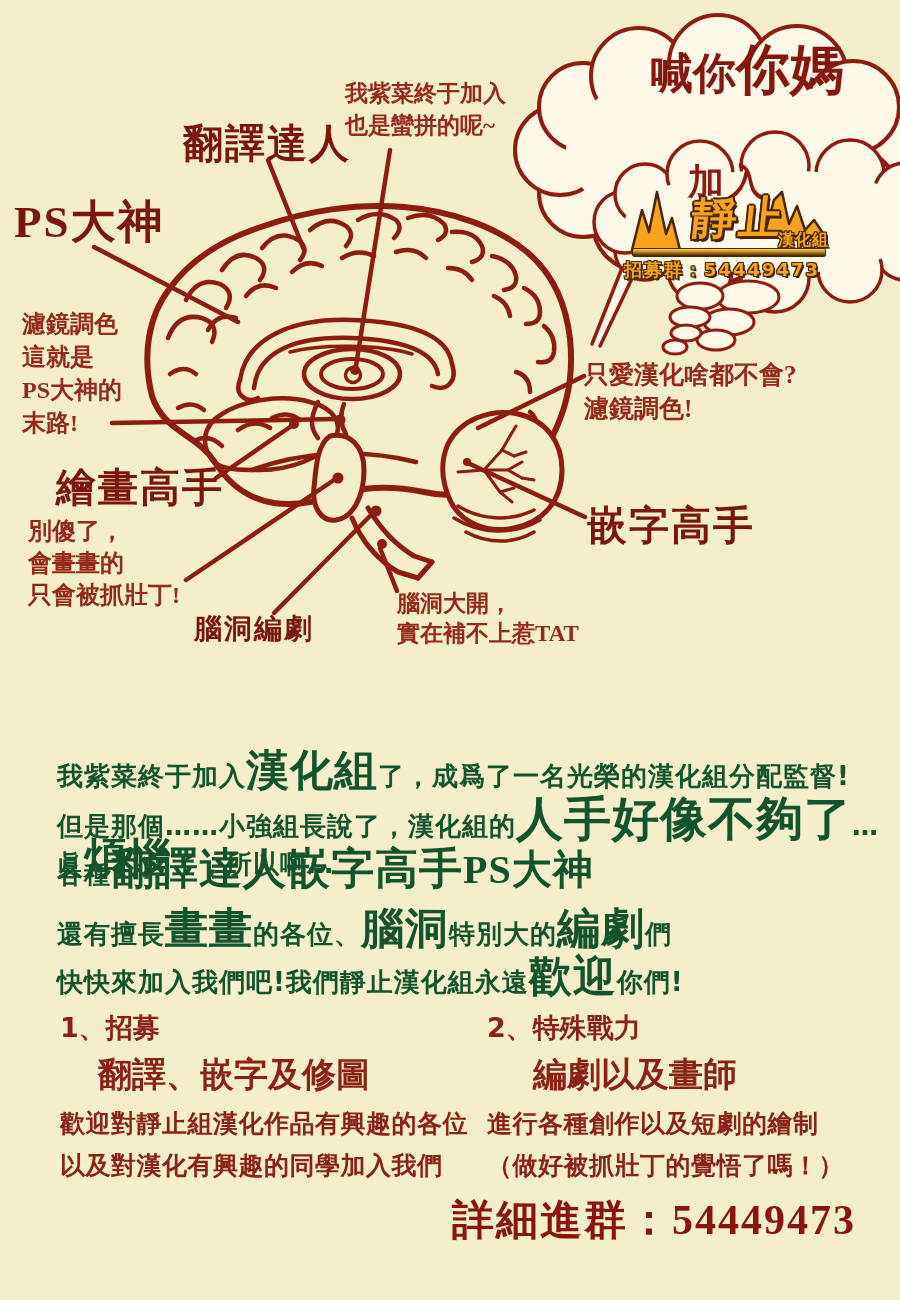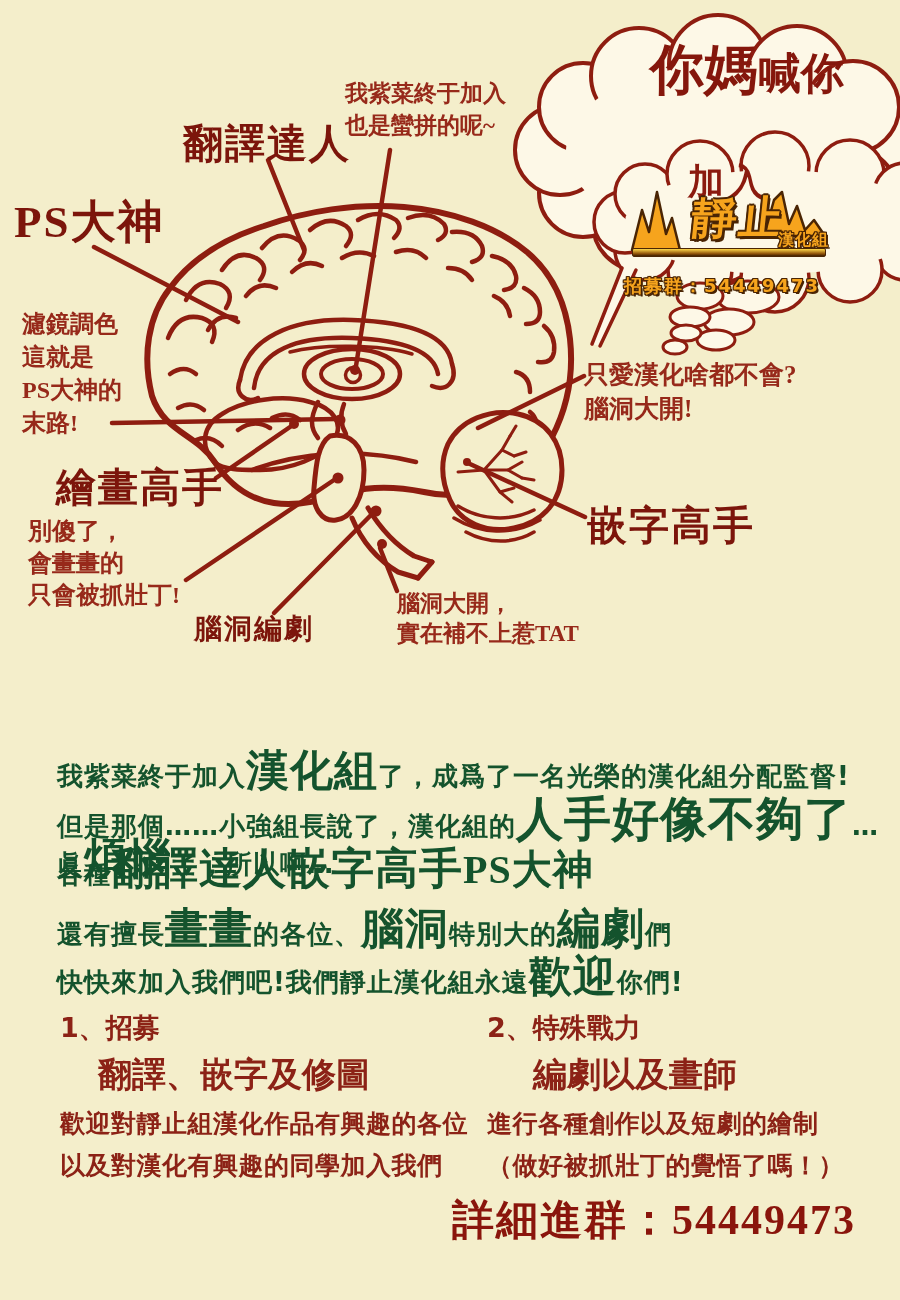--- a/index.html
+++ b/index.html
@@ -195,37 +195,37 @@
         <circle cx="294" cy="424" r="5"></circle>
           <circle cx="338" cy="478" r="5.5"></circle>
         <circle cx="376" cy="511" r="5.5"></circle>
           <circle cx="382" cy="544" r="5"></circle>
         <circle cx="467" cy="462" r="4"></circle>
       </g>
     </g>
   </svg>
 
   <div class="abs bub serif" style="left:650px;top:34px;">
-    <span style="font-size:54px;">你媽</span>
-      <span style="font-size:43px;">喊你</span>
+    <span style="font-size:43px;">喊你</span>
+      <span style="font-size:54px;">你媽</span>
   </div>
   <div class="abs serif" style="left:688px;top:158px;font-size:36px;font-weight:900;color:#8b1a0e;letter-spacing:4px;">加入</div>
 
   <div class="abs" style="left:612px;top:186px;width:220px;height:96px;">
     <svg class="abs" style="left:18px;top:2px;" width="70" height="64" viewBox="0 0 70 64">
       <path d="M2,62 L12,22 L19,44 L27,4 L36,46 L42,30 L50,62 Z" fill="#f6a41d" stroke="#4a2504" stroke-width="2.5" stroke-linejoin="round"></path>
     </svg>
     <svg class="abs" style="left:150px;top:4px;" width="66" height="48" viewBox="0 0 66 48">
       <path d="M2,46 L12,10 L20,2 L27,34 L35,16 L43,40 L52,30 L63,46 Z" fill="#f6a41d" stroke="#4a2504" stroke-width="2.5" stroke-linejoin="round"></path>
     </svg>
     <div class="abs sans outl" style="left:80px;top:2px;font-size:45px;font-weight:900;transform:skewX(-6deg);letter-spacing:2px;">靜止</div>
     <div class="abs sans outl-sm" style="left:166px;top:44px;font-size:16px;font-weight:900;letter-spacing:1px;">漢化組</div>
     <div class="abs" style="left:20px;top:62px;width:192px;height:7px;border:1px solid #4a2504;border-radius:2px;
          background:linear-gradient(180deg,#ffd84a 0%,#8a4d06 70%,#3f2000 100%);"></div>
-    <div class="abs sans outl-sm" style="left:-6px;top:88px;width:232px;text-align:center;font-size:18px;font-weight:900;letter-spacing:2px;">招募群：54449473</div>
+    <div class="abs sans outl-sm" style="left:-6px;top:72px;width:232px;text-align:center;font-size:18px;font-weight:900;letter-spacing:2px;">招募群：54449473</div>
   </div>
 
   <div class="abs serif btitle" style="left:183px;top:116px;font-size:40px;">翻譯達人</div>
   <div class="abs serif bnote" style="left:345px;top:78px;font-size:23px;line-height:32px;">
     <span>我紫菜終于加入</span>
     <span>也是蠻拼的呢~</span>
   </div>
 
   <div class="abs serif btitle" style="left:14px;top:192px;font-size:45px;">PS大神</div>
   <div class="abs serif bnote" style="left:22px;top:308px;font-size:24px;line-height:33px;">
@@ -244,21 +244,21 @@
 
   <div class="abs serif btitle" style="left:194px;top:610px;font-size:28px;">腦洞編劇</div>
   <div class="abs serif bnote" style="left:397px;top:589px;font-size:23px;line-height:30px;">
     <span>腦洞大開，</span>
     <span>實在補不上惹TAT</span>
   </div>
 
   <div class="abs serif btitle" style="left:587px;top:498px;font-size:40px;">嵌字高手</div>
   <div class="abs serif bnote" style="left:584px;top:358px;font-size:25px;line-height:34px;">
     <span>只愛漢化啥都不會?</span>
-    <span>腦洞大開!</span>
+    <span>濾鏡調色!</span>
   </div>
 
   <div>
     <div class="iline sans" style="left:57px;top:742px;">
       <span class="sm">我紫菜終于加入</span>
         <span class="bg">漢化組</span>
         <span class="sm">了，成爲了一名光榮的漢化組分配監督!</span>
     </div>
     <div class="iline sans" style="left:57px;top:788px;">
       <span class="sm">但是那個……小強組長說了，漢化組的</span>

